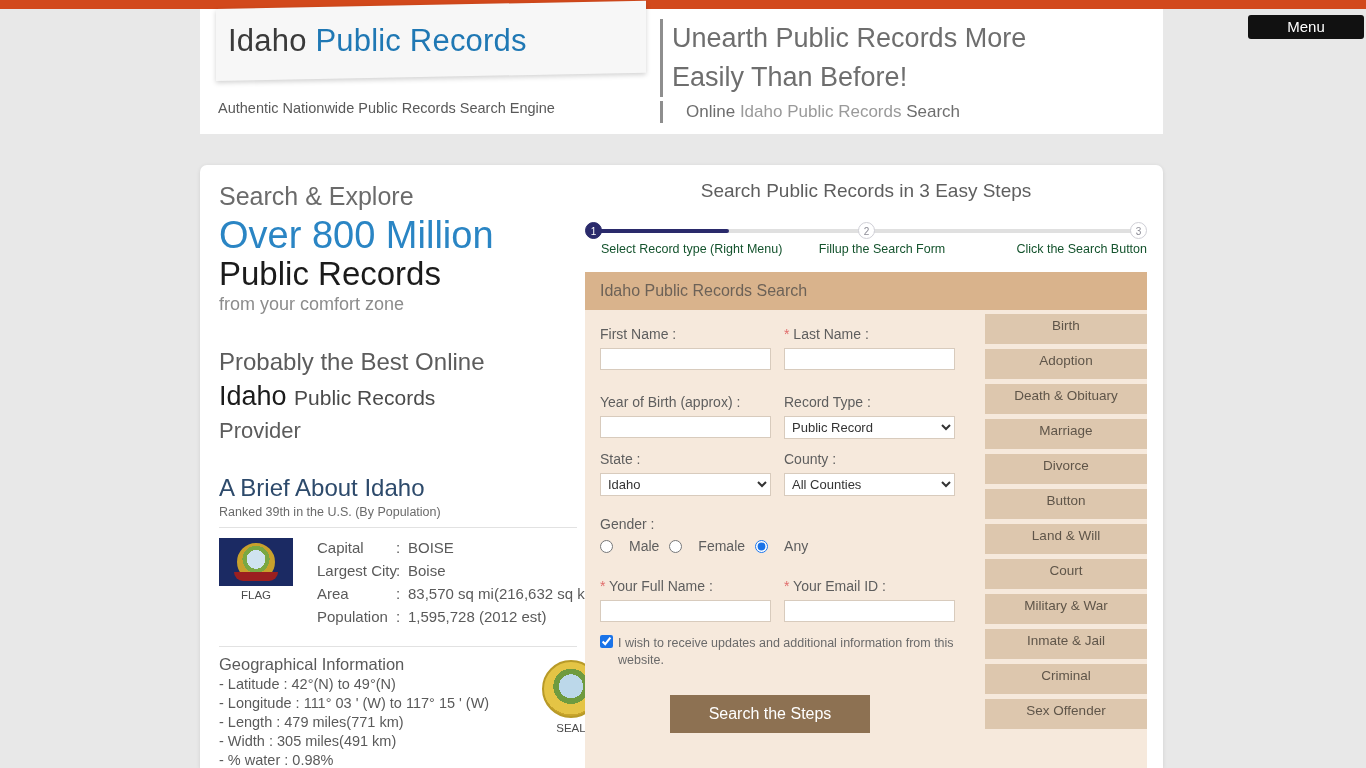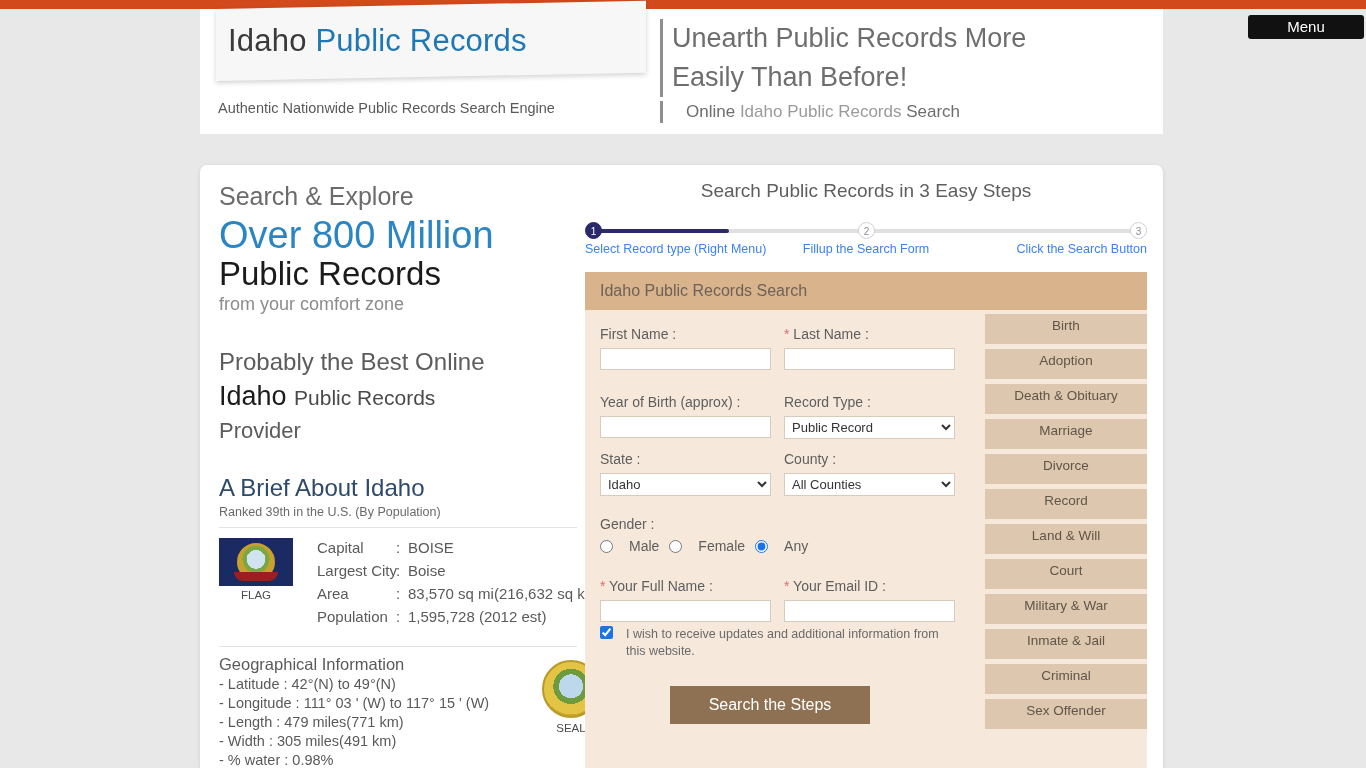--- a/index.html
+++ b/index.html
@@ -148,21 +148,21 @@
   }
   .step-dot {
     position: absolute; top: 0px; width: 17px; height: 17px;
     border-radius: 50%; font-size: 10px; line-height: 17px;
     text-align: center; cursor: pointer;
   }
   .step-dot.done { background: #2a2a6b; color: #ffffff; border: 1px solid #2a2a6b; }
   .step-dot.todo { background: #ffffff; color: #8c8c96; border: 1px solid #cfcfd6; }
   .step-labels { position: relative; height: 16px; margin-top: 2px; }
   .step-lab {
-    position: absolute; font-size: 12.5px; color: #3b82f6; white-space: nowrap;
+    position: absolute; font-size: 12.5px; color: #14532d; white-space: nowrap; margin-left: 16px;
   }
 
   .form-card { margin-top: 14px; background: #f6e9dc; border-radius: 2px; }
   .form-head {
     background: #d9b38c; color: #6d6257; font-size: 16px; font-weight: 300;
     padding: 9px 0 9px 15px; line-height: 20px;
   }
   .form-body { position: relative; padding: 14px 0 0 0; min-height: 460px; }
 
   .form-fields { position: absolute; left: 15px; top: 14px; width: 363px; }
@@ -182,21 +182,21 @@
   }
   .gap18 { height: 18px; }
   .gap10 { height: 10px; }
   .gap22 { height: 22px; }
 
   .gender-row { display: flex; align-items: center; gap: 4px; font-size: 14px; color: #5e5e5e; margin-top: 3px; }
   .gender-row label { display: flex; align-items: center; gap: 16px; margin-right: 6px; cursor: pointer; }
   input[type=radio] { width: 13px; height: 13px; margin: 0; cursor: pointer; accent-color: #1a73e8; }
   input[type=checkbox] { width: 13px; height: 13px; margin: 0; cursor: pointer; accent-color: #1a73e8; }
 
-  .optin { display: flex; gap: 13px; margin-top: 4px; font-size: 12.5px; color: #6a6a6a; line-height: 17px; width: 355px; }
+  .optin { display: flex; gap: 5px; margin-top: 13px; font-size: 12.5px; color: #6a6a6a; line-height: 17px; width: 355px; }
   .search-btn {
     margin-top: 26px; margin-left: 70px;
     width: 200px; height: 38px; background: #8d7152;
     border: none; color: #ffffff; font-size: 16px; cursor: pointer;
     font-family: "Liberation Sans", sans-serif;
   }
 
   .cat-menu { position: absolute; right: 0px; top: 4px; width: 162px; }
   .cat-btn {
     background: #ddc7ae; color: #5f5549; font-size: 13.5px;
@@ -404,21 +404,21 @@
 
             <button class="search-btn">Search the Steps</button>
           </div>
 
           <div class="cat-menu">
             <div class="cat-btn">Birth</div>
             <div class="cat-btn">Adoption</div>
             <div class="cat-btn">Death &amp; Obituary</div>
             <div class="cat-btn">Marriage</div>
             <div class="cat-btn">Divorce</div>
-            <div class="cat-btn">Record</div>
+            <div class="cat-btn">Button</div>
             <div class="cat-btn">Land &amp; Will</div>
             <div class="cat-btn">Court</div>
             <div class="cat-btn">Military &amp; War</div>
             <div class="cat-btn">Inmate &amp; Jail</div>
             <div class="cat-btn">Criminal</div>
             <div class="cat-btn">Sex Offender</div>
           </div>
 
         </div>
       </div>

